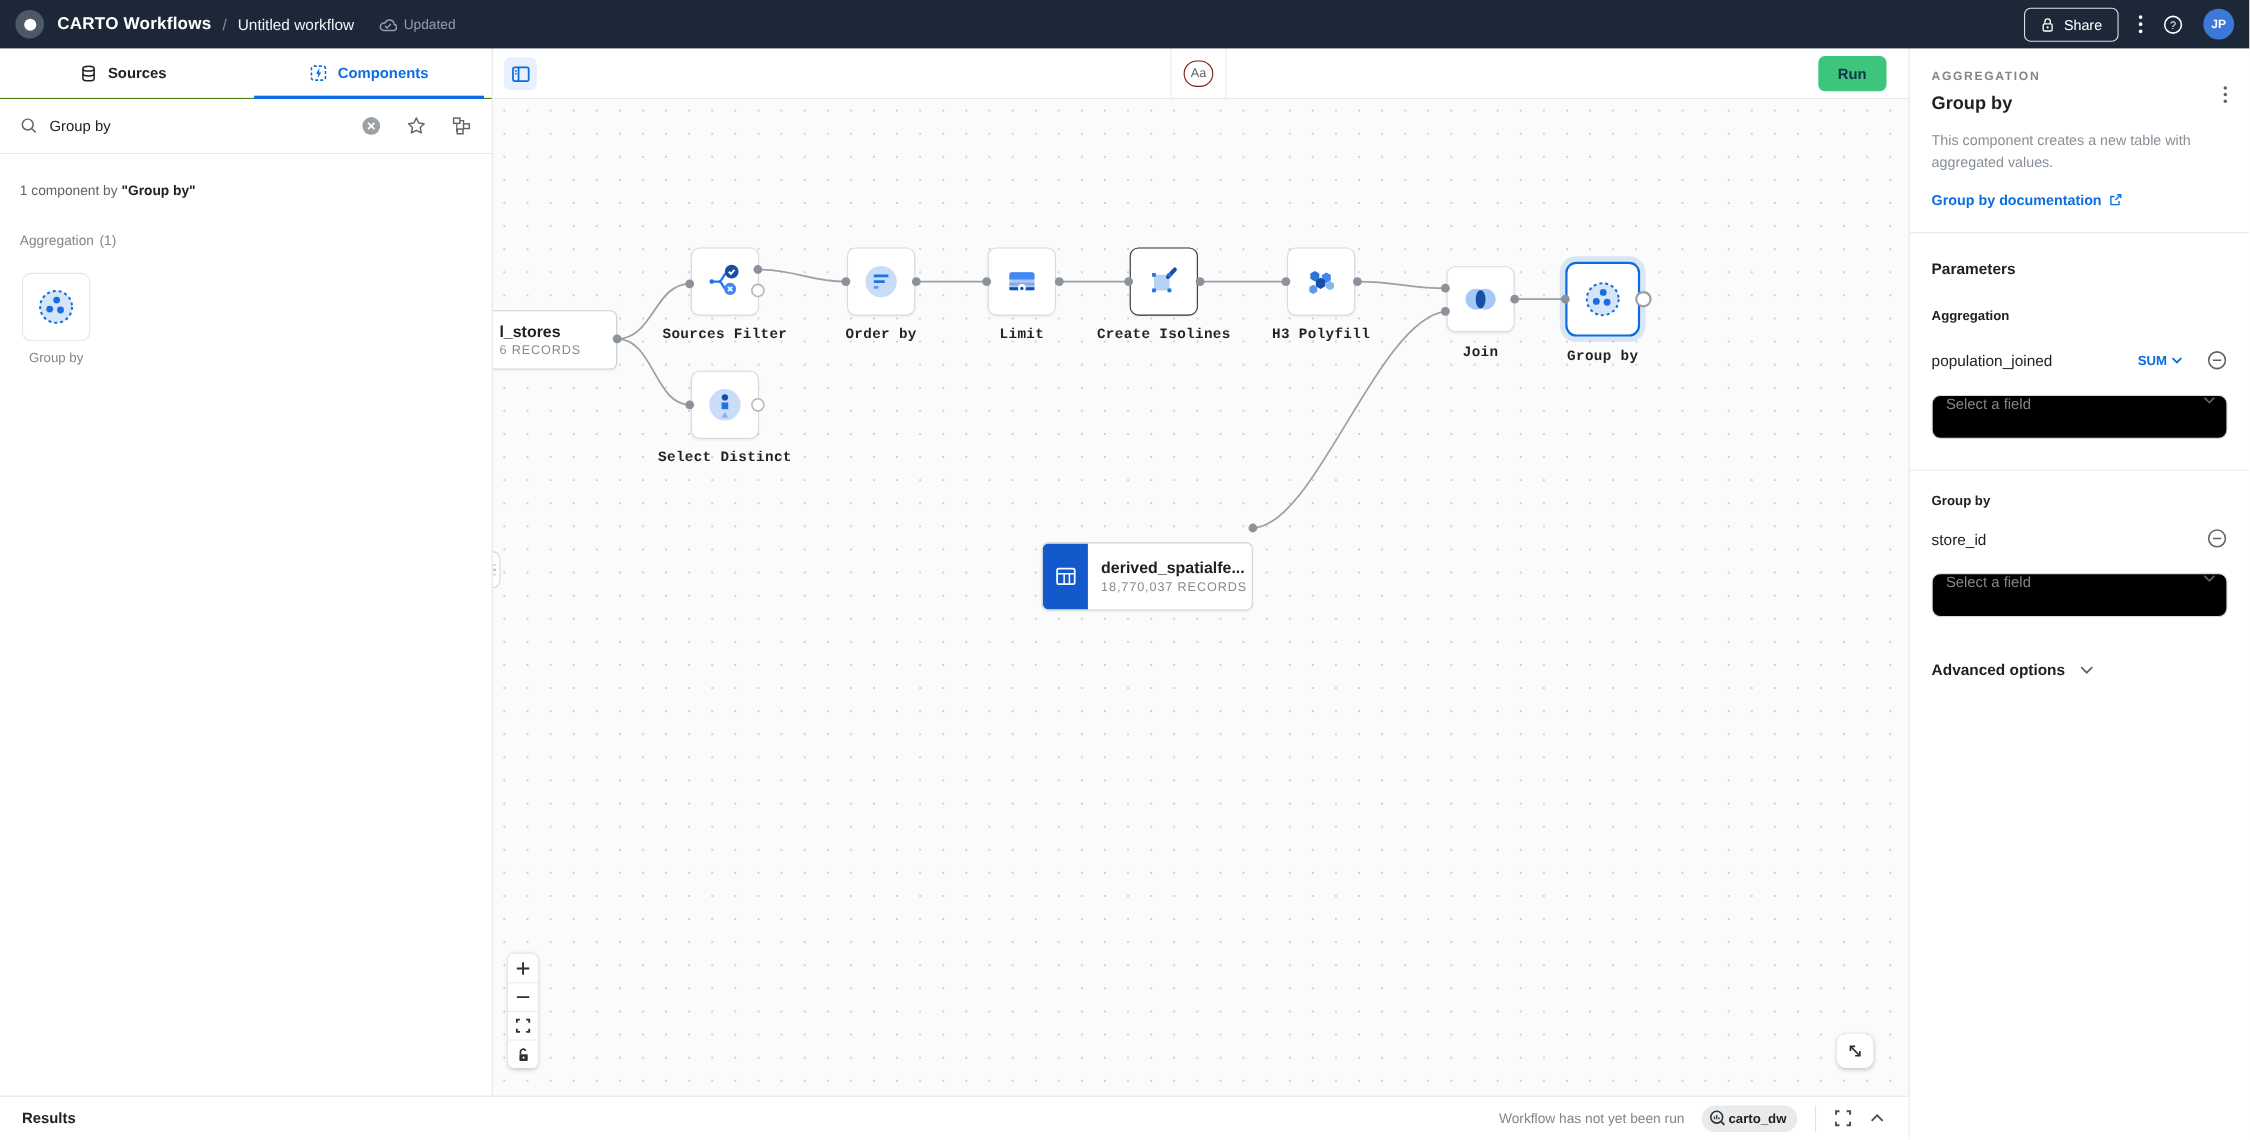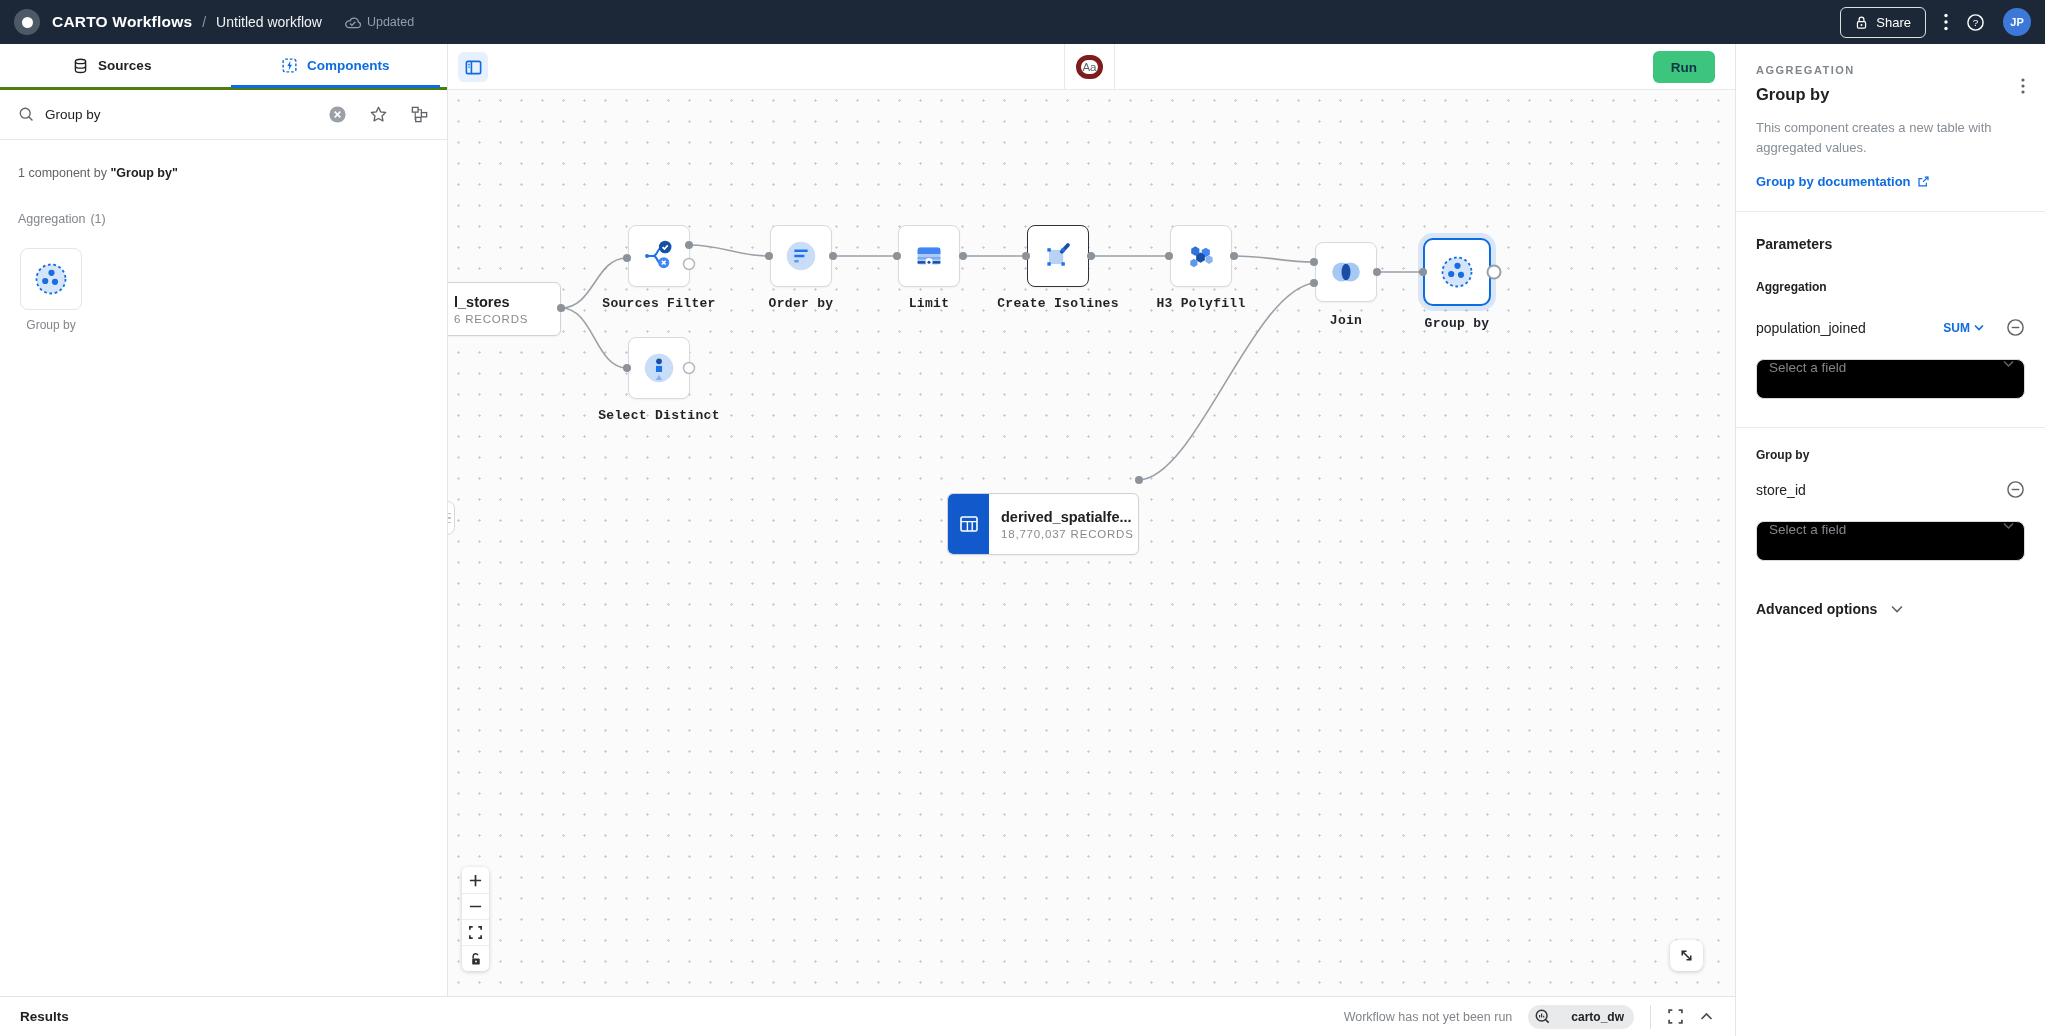--- a/index.html
+++ b/index.html
@@ -20,21 +20,21 @@
   .topbar-right { margin-left:auto; display:flex; align-items:center; gap:18px; }
   .share-btn { display:flex; align-items:center; gap:8px; border:1px solid rgba(255,255,255,.85);
     border-radius:6px; padding:7px 14px; color:#fff; font-size:13px; cursor:pointer; background:transparent; }
   .icon-plain { display:flex; align-items:center; justify-content:center; cursor:pointer; }
   .avatar { width:28px; height:28px; border-radius:50%; background:#3c78d8; color:#fff;
     font-size:11px; font-weight:700; display:flex; align-items:center; justify-content:center; }
 
   
   .sidebar { position:absolute; left:0; top:44px; width:448px; height:952px; background:#fff;
     border-right:1px solid #e3e5e8; z-index:10; }
-  .tabs { display:flex; height:46px; border-bottom:3px solid #4d7c0f; }
+  .tabs { display:flex; height:46px; border-bottom:1px solid #4d7c0f; }
   .tab { flex:1; display:flex; align-items:center; justify-content:center; gap:9px;
     font-size:13.5px; font-weight:700; color:#202124; position:relative; cursor:pointer; }
   .tab.active { color:#0d6ce0; }
   .tab.active::after { content:""; position:absolute; left:7px; right:7px; bottom:-1px; height:3px; background:#0d6ce0; }
   .searchrow { height:50px; border-bottom:1px solid #e6e8ea; display:flex; align-items:center; padding:0 18px; gap:10px; }
   .searchrow input { flex:1; border:none; outline:none; font-size:13.5px; color:#202124;
     font-family:"Liberation Sans",sans-serif; }
   .search-actions { display:flex; align-items:center; gap:22px; }
   .summary { margin:26px 18px 0; font-size:12.5px; color:#5f6368; }
   .summary b { color:#202124; }
@@ -44,21 +44,21 @@
   .comp-card .cc-box { width:62px; height:62px; border:1px solid #e3e5e8; border-radius:8px;
     display:flex; align-items:center; justify-content:center; background:#fff; }
   .comp-card .cc-label { margin-top:8px; text-align:center; font-size:12px; color:#80868b; }
 
   
   .canvas-wrap { position:absolute; left:448px; top:44px; width:1287px; height:952px; }
   .canvas-toolbar { position:relative; height:46px; background:#fff; border-bottom:1px solid #e6e8ea; z-index:5; }
   .tool-toggle { position:absolute; left:10px; top:8px; width:30px; height:30px; border-radius:6px;
     background:#e7f0fd; display:flex; align-items:center; justify-content:center; cursor:pointer; }
   .tb-divider { position:absolute; top:0; width:1px; height:45px; background:#e6e8ea; }
-  .aa-btn { position:absolute; left:628px; top:11px; width:27px; height:24px; border:5px solid #7f1d1d;
+  .aa-btn { position:absolute; left:628px; top:11px; width:27px; height:24px; border:1px solid #7f1d1d;
     border-radius:12px; display:flex; align-items:center; justify-content:center;
     font-size:11.5px; color:#5f6368; cursor:pointer; background:#fff; }
   .run-btn { position:absolute; right:20px; top:7px; height:32px; padding:0 18px; background:#3ec57d;
     border:none; border-radius:6px; font-size:13.5px; font-weight:700; color:#10344a; cursor:pointer; }
 
   .canvas { position:relative; width:1287px; height:906px; background:#fbfbfc;
     background-image:radial-gradient(#cdd0d3 1.1px, transparent 1.1px); background-size:21px 21px;
     overflow:hidden; }
   svg.layer { position:absolute; left:0; top:0; pointer-events:none; }
   svg.layer .hit { pointer-events:all; }
@@ -121,21 +121,21 @@
   .advanced { margin-top:40px; display:flex; align-items:center; cursor:pointer; }
   .advanced span { flex:1; font-size:14px; font-weight:700; }
 
   
   .resultsbar { position:absolute; left:0; top:996px; width:1735px; height:40px; background:#fff;
     border-top:1px solid #e3e5e8; display:flex; align-items:center; padding:0 22px 0 20px; z-index:20; }
   .results-title { font-size:13.5px; font-weight:700; }
   .rb-right { margin-left:auto; display:flex; align-items:center; gap:16px; }
   .rb-status { font-size:12.5px; color:#80868b;text-align:center; }
   .conn-pill { height:24px; border-radius:12px; background:#e8eaec; display:flex; align-items:center;
-    gap:20px; padding:0 10px 0 6px; font-size:12px; font-weight:600; color:#202124; cursor:pointer; }
+    gap:1px; padding:0 10px 0 6px; font-size:12px; font-weight:600; color:#202124; cursor:pointer; }
   .rb-divider { width:1px; height:24px; background:#dfe1e4; }
 </style>
 </head>
 <body>
 
 <div class="app">
 
   <header class="topbar">
     <div class="logo">
         <div class="logo-dot"></div>

